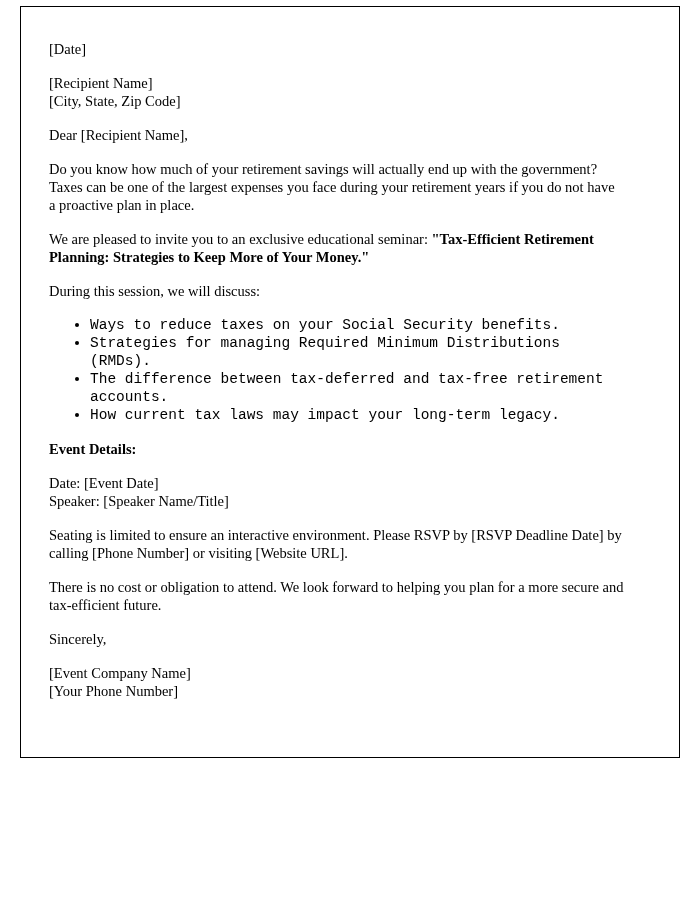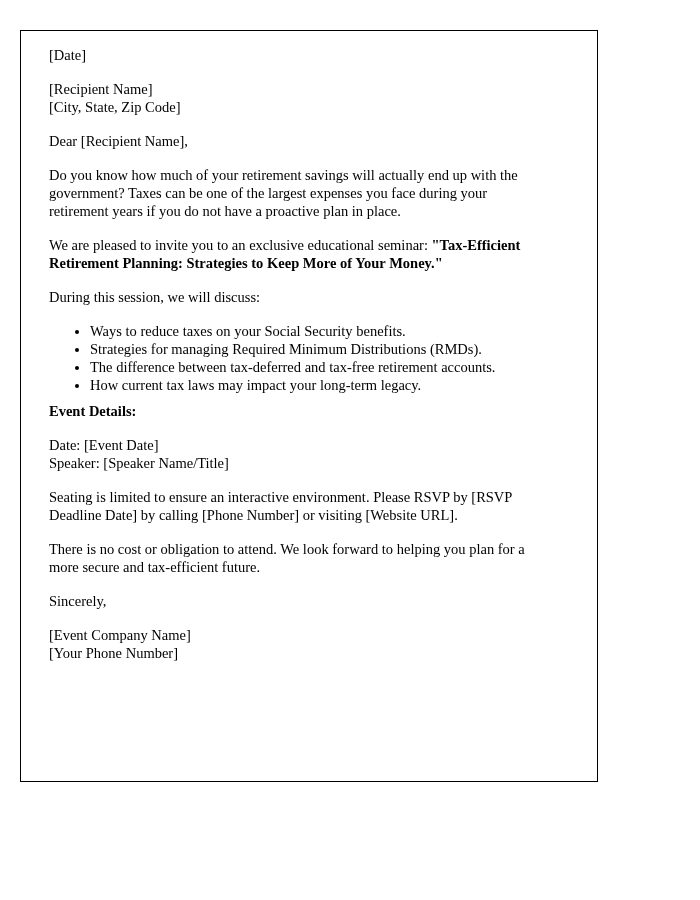--- a/index.html
+++ b/index.html
@@ -12,42 +12,43 @@
     height: 900px;
     position: relative;
     font-family: "Liberation Serif", "DejaVu Serif", serif;
     font-size: 14.5px;
     color: #000000;
     -webkit-font-smoothing: antialiased;
   }
   .letter {
     position: absolute;
     left: 20px;
-    top: 30px;
-    width: 578px;
+    top: 6px;
+    width: 660px;
     height: 752px;
     border: 1px solid #000000;
     box-sizing: border-box;
-    padding: 15px 55px 0 28px;
+    padding: 33px 55px 0 28px;
     overflow: hidden;
   }
   .letter p {
     margin: 0 0 16px 0;
     line-height: 18px;
   }
   .block {
     margin: 0 0 16px 0;
   }
   .block .line {
     line-height: 18px;
   }
   ul.bullets {
-    margin: 0 0 8px 0;
+    margin: 0 0 16px 0;
     padding: 0 0 0 41px;
     list-style-type: disc;
+    font-family: Liberation Mono, monospace;
   }
   ul.bullets li {
     line-height: 18px;
   }
   .bold {
     font-weight: bold;
   }
 </style>
 </head>
 <body>

